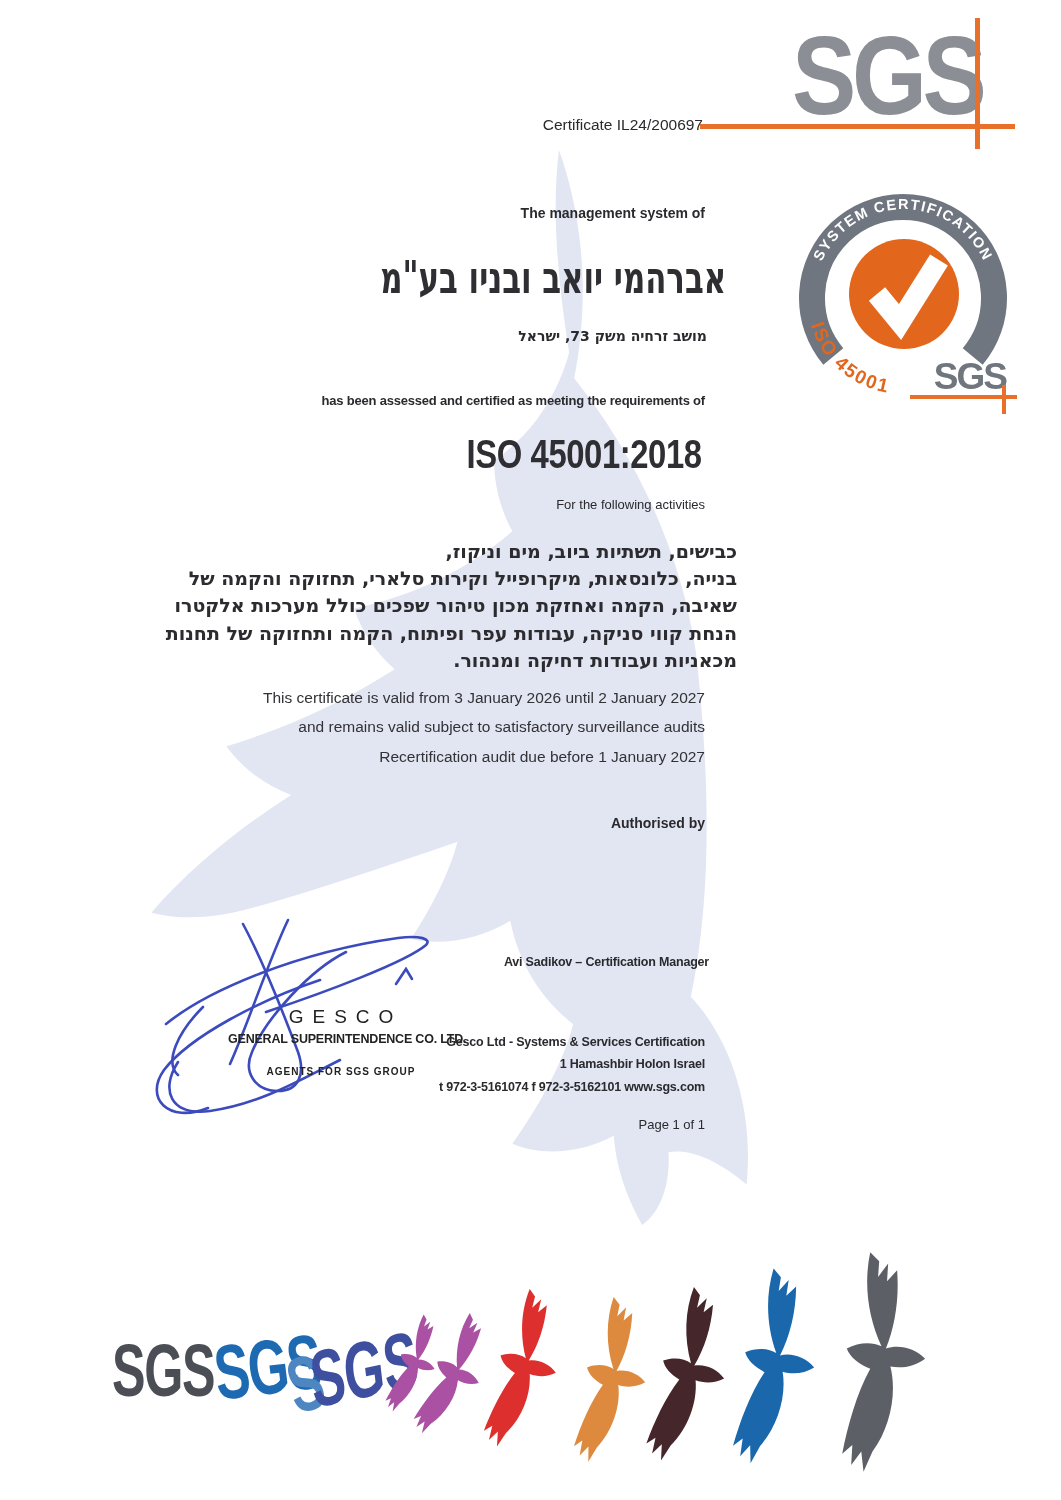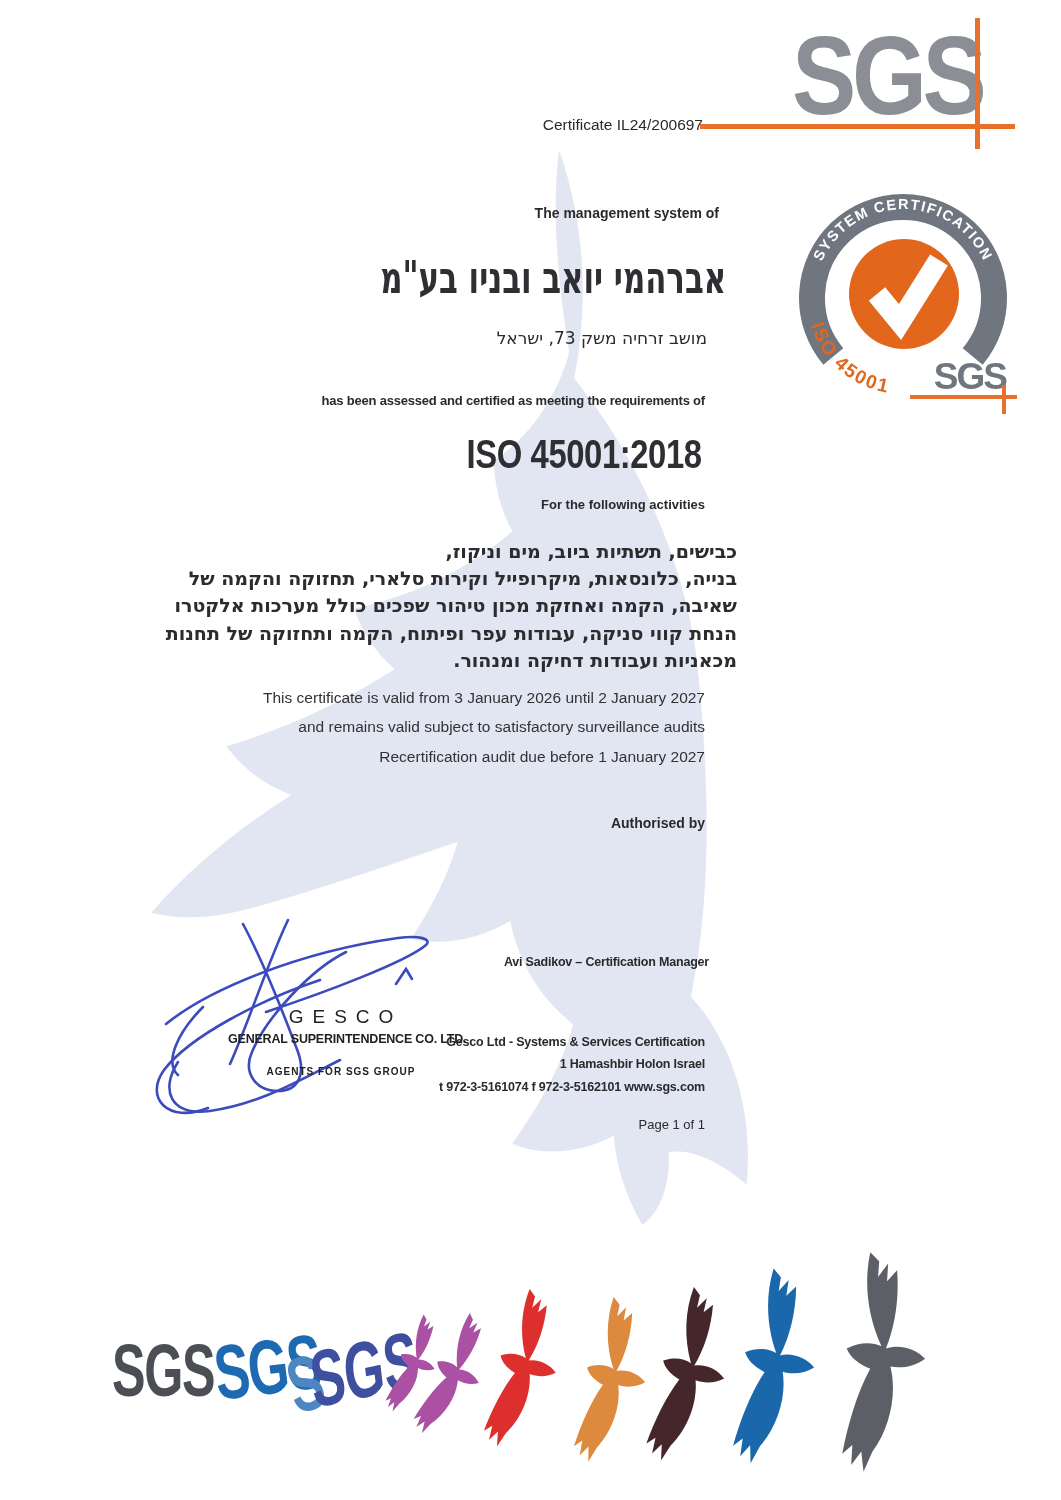--- a/index.html
+++ b/index.html
@@ -12,38 +12,38 @@
 
   
   .sgs-logo-text{
     left:792px;top:20px;font-size:112px;line-height:1;font-weight:700;
     color:#8b8e94;letter-spacing:-5px;transform:scaleX(0.86);transform-origin:left top;
   }
   .logo-hline{left:700px;top:124px;width:315px;height:5px;background:#e8702a;}
   .logo-vline{left:975px;top:18px;width:5px;height:131px;background:#e8702a;}
 
   .cert-number{right:358px;top:116px;font-size:15.5px;}
-  .mgmt-label{right:342px;top:205px;font-size:14px;font-weight:700;text-align:right;}
+  .mgmt-label{right:356px;top:205px;font-size:14px;font-weight:700;text-align:right;}
 
   .company-name{
     right:335px;top:252px;font-size:44px;font-weight:700;direction:rtl;
     font-family:"DejaVu Sans",sans-serif;transform:scaleX(0.70);transform-origin:right top;
     color:#2e2e33;
   }
   .company-address{
-    right:354px;top:328px;font-size:17px;font-weight:400;direction:rtl;
+    right:354px;top:328px;font-size:14px;font-weight:700;direction:rtl;
     font-family:"DejaVu Sans",sans-serif;
     text-align:center;
   }
   .assessed{right:356px;top:393px;font-size:13px;font-weight:700;letter-spacing:-0.2px;}
   .standard{
     right:359px;top:432px;font-size:40px;font-weight:700;letter-spacing:-0.5px;
     transform:scaleX(0.82);transform-origin:right top;color:#2e2e33;
   }
-  .activities-label{right:356px;top:497px;font-size:13px;font-weight:700;}
+  .activities-label{right:356px;top:497px;font-size:13px;font-weight:400;}
   .activities{
     right:324px;top:538px;font-size:19px;font-weight:700;line-height:27.2px;
     direction:rtl;text-align:right;font-family:"DejaVu Sans",sans-serif;color:#2c2c30;
   }
   .validity{
     right:356px;top:683px;font-size:15.5px;line-height:29.4px;text-align:right;color:#323236;
   }
   .authorised{right:356px;top:815px;font-size:14px;font-weight:700;}
   .signatory{right:352px;top:955px;font-size:12.5px;font-weight:700;letter-spacing:-0.2px;}
 

